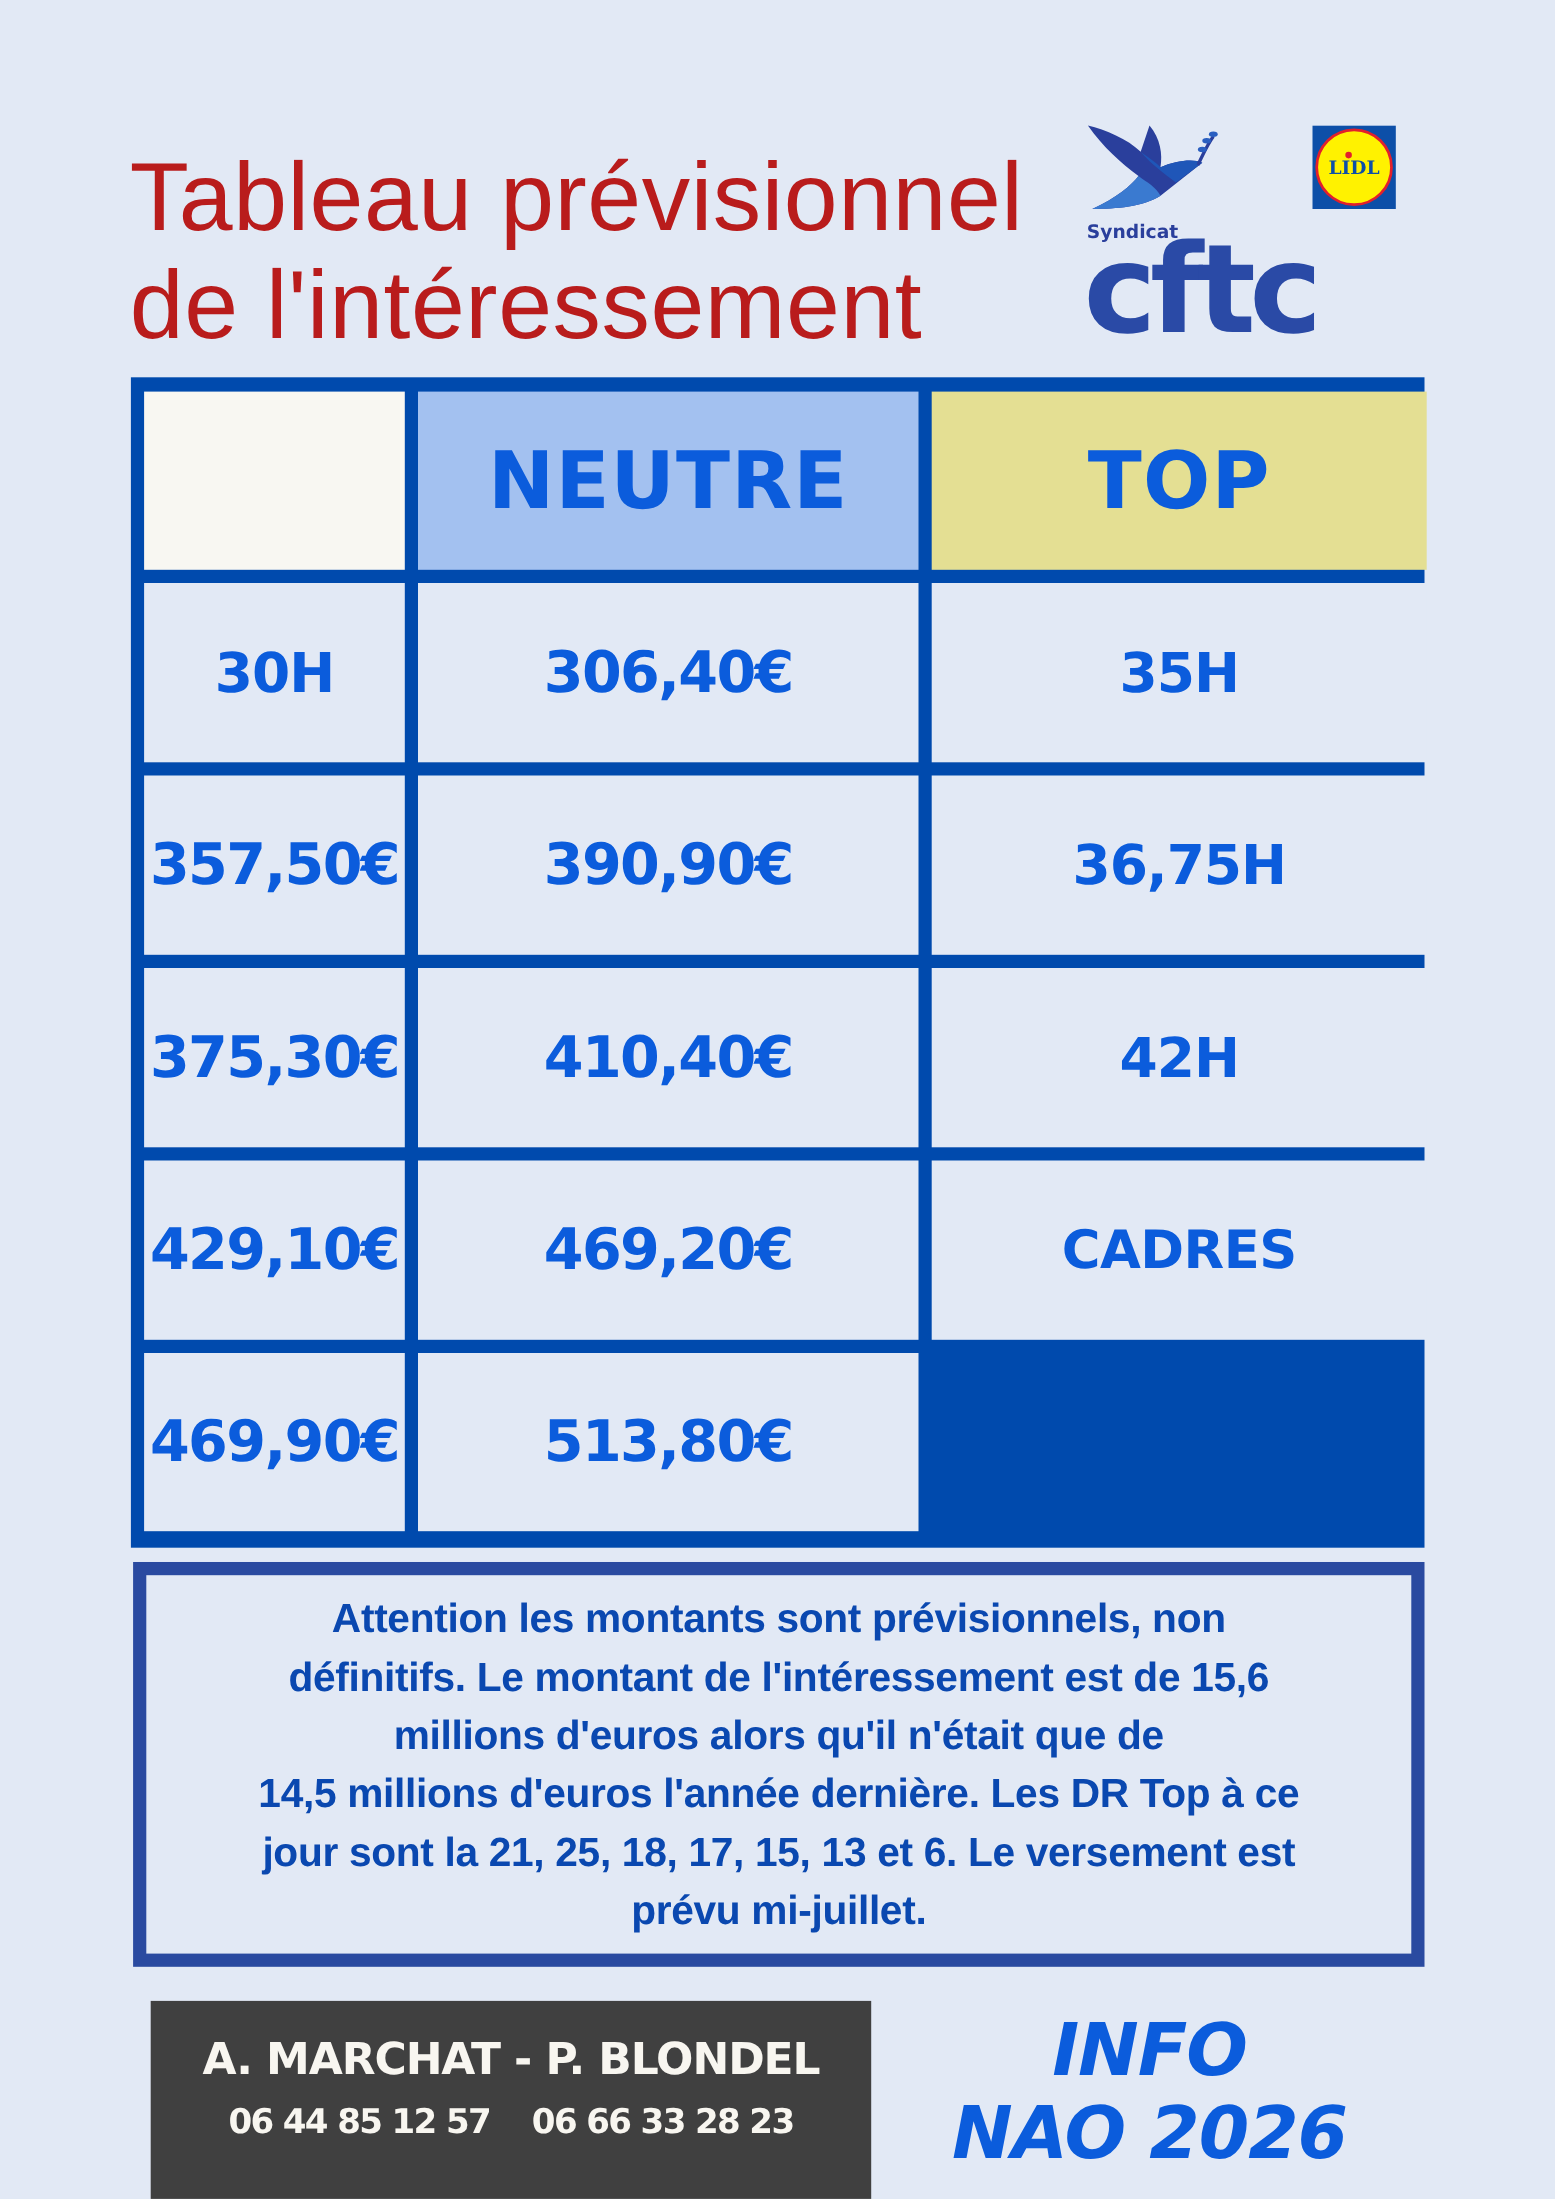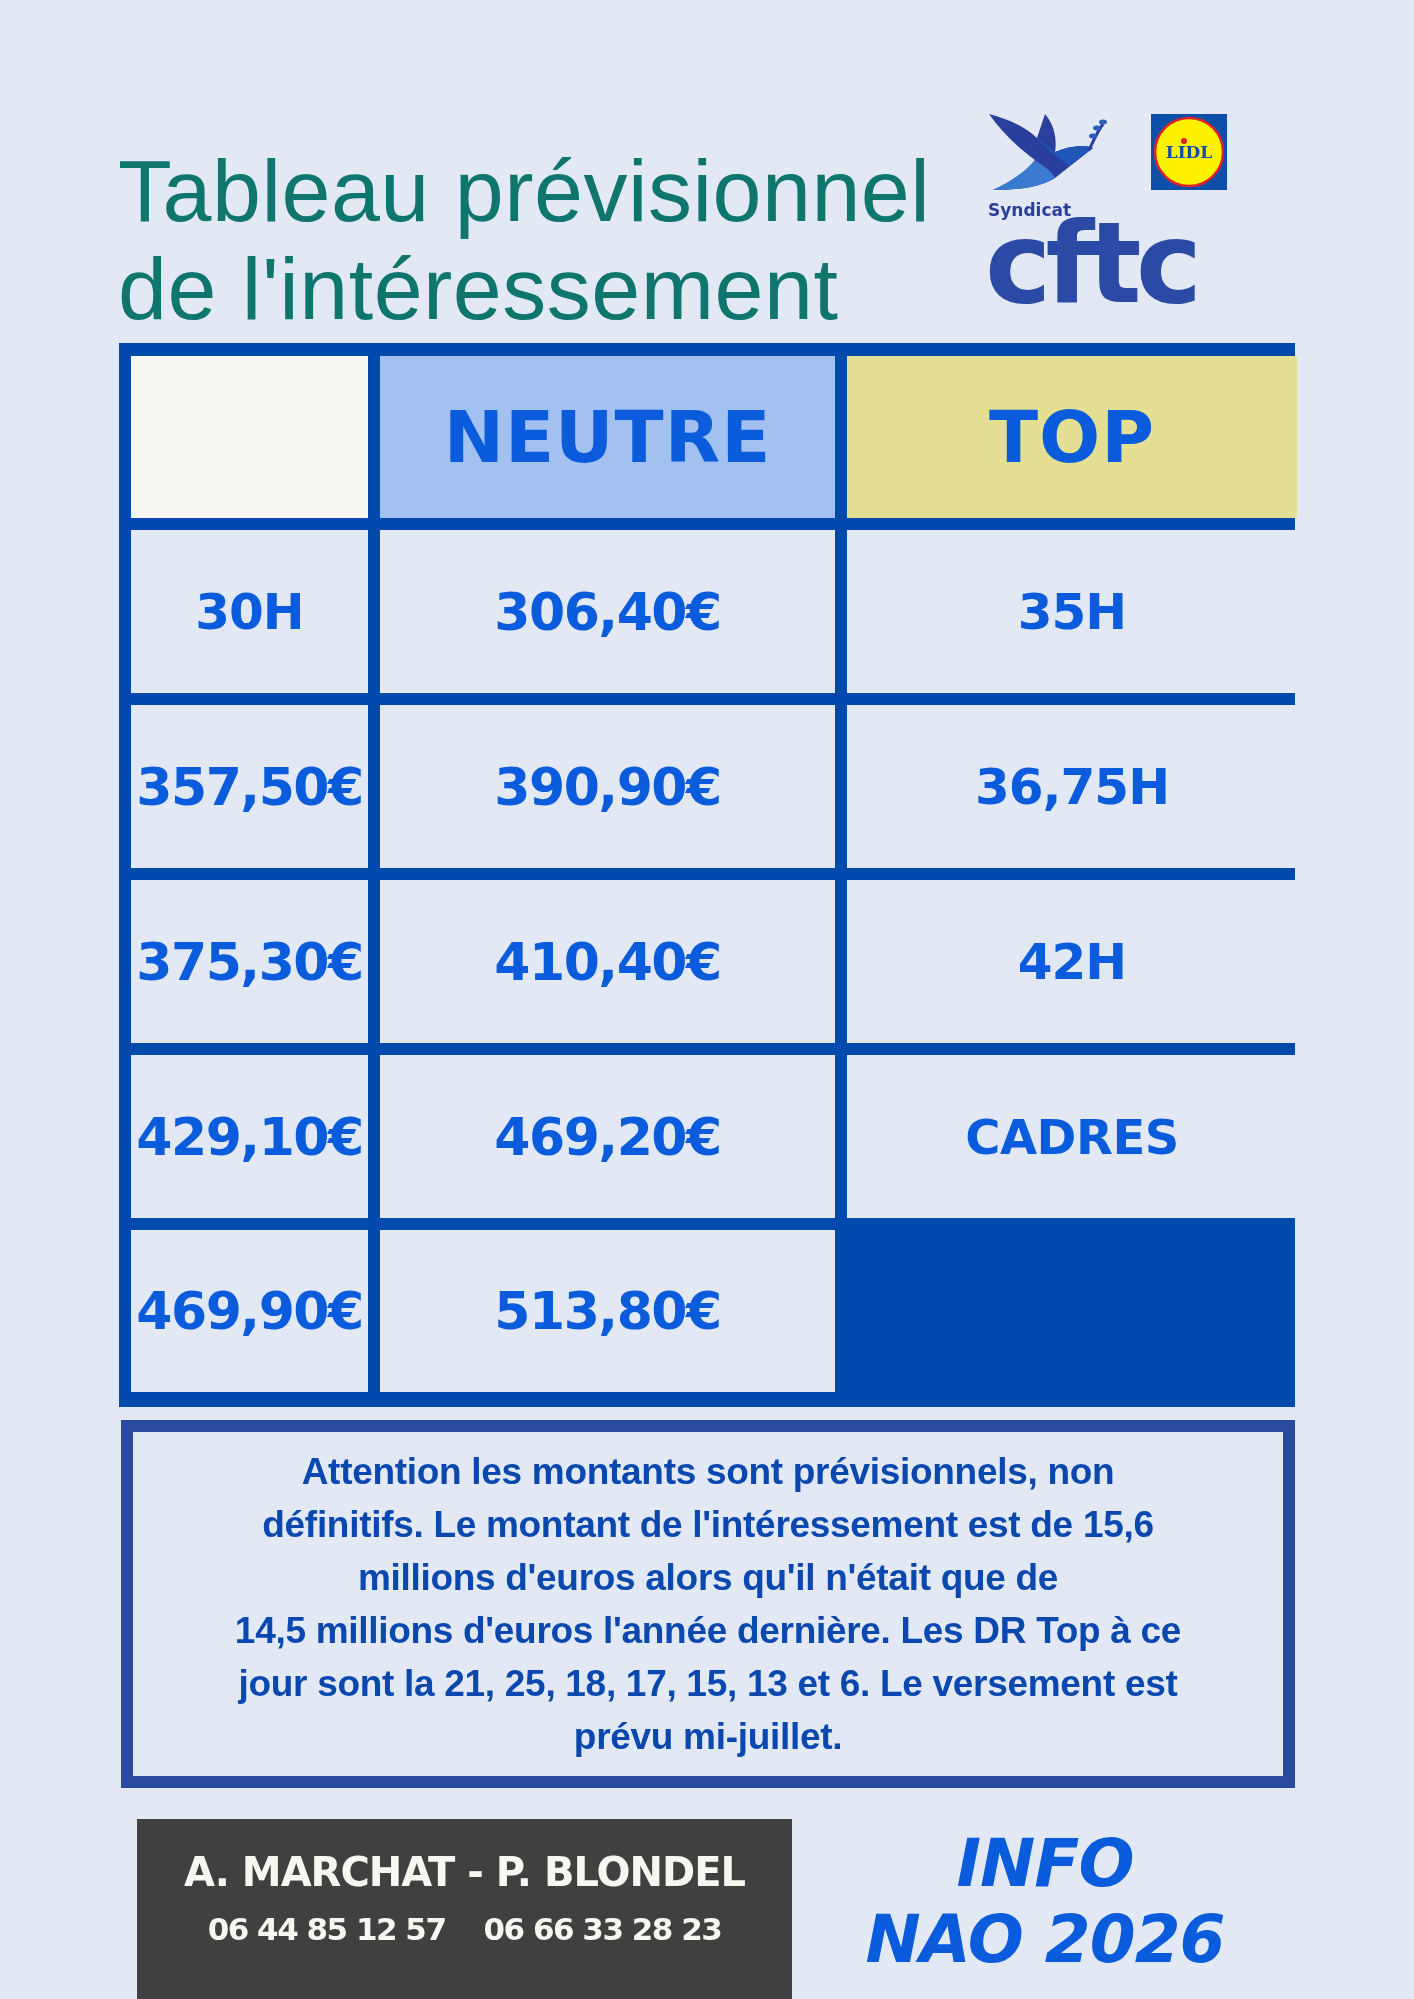--- a/index.html
+++ b/index.html
@@ -11,29 +11,28 @@
       color: #0b5cdc;
     }
     .title {
       position: absolute;
       left: 118px;
       top: 130px;
       font-family: "Liberation Sans", sans-serif;
       font-weight: 400;
       font-size: 88px;
       line-height: 98px;
-      color: #0f766e;
+      color: #b91c1c;
       letter-spacing: 0.5px;
-      margin-top: 12px;
     }
     .title span { display: block; white-space: nowrap; }
 
     
     .cftc-logo { position: absolute; left: 985px; top: 108px; width: 245px; height: 200px; }
-    .lidl-logo { position: absolute; left: 1151px; top: 114px; width: 92px; height: 76px; }
+    .lidl-logo { position: absolute; left: 1193px; top: 114px; width: 92px; height: 76px; }
 
     
     .grid {
       position: absolute;
       left: 119px;
       top: 343px;
       width: 1176px;
       height: 1064px;
       background: #004aad;
       display: grid;

